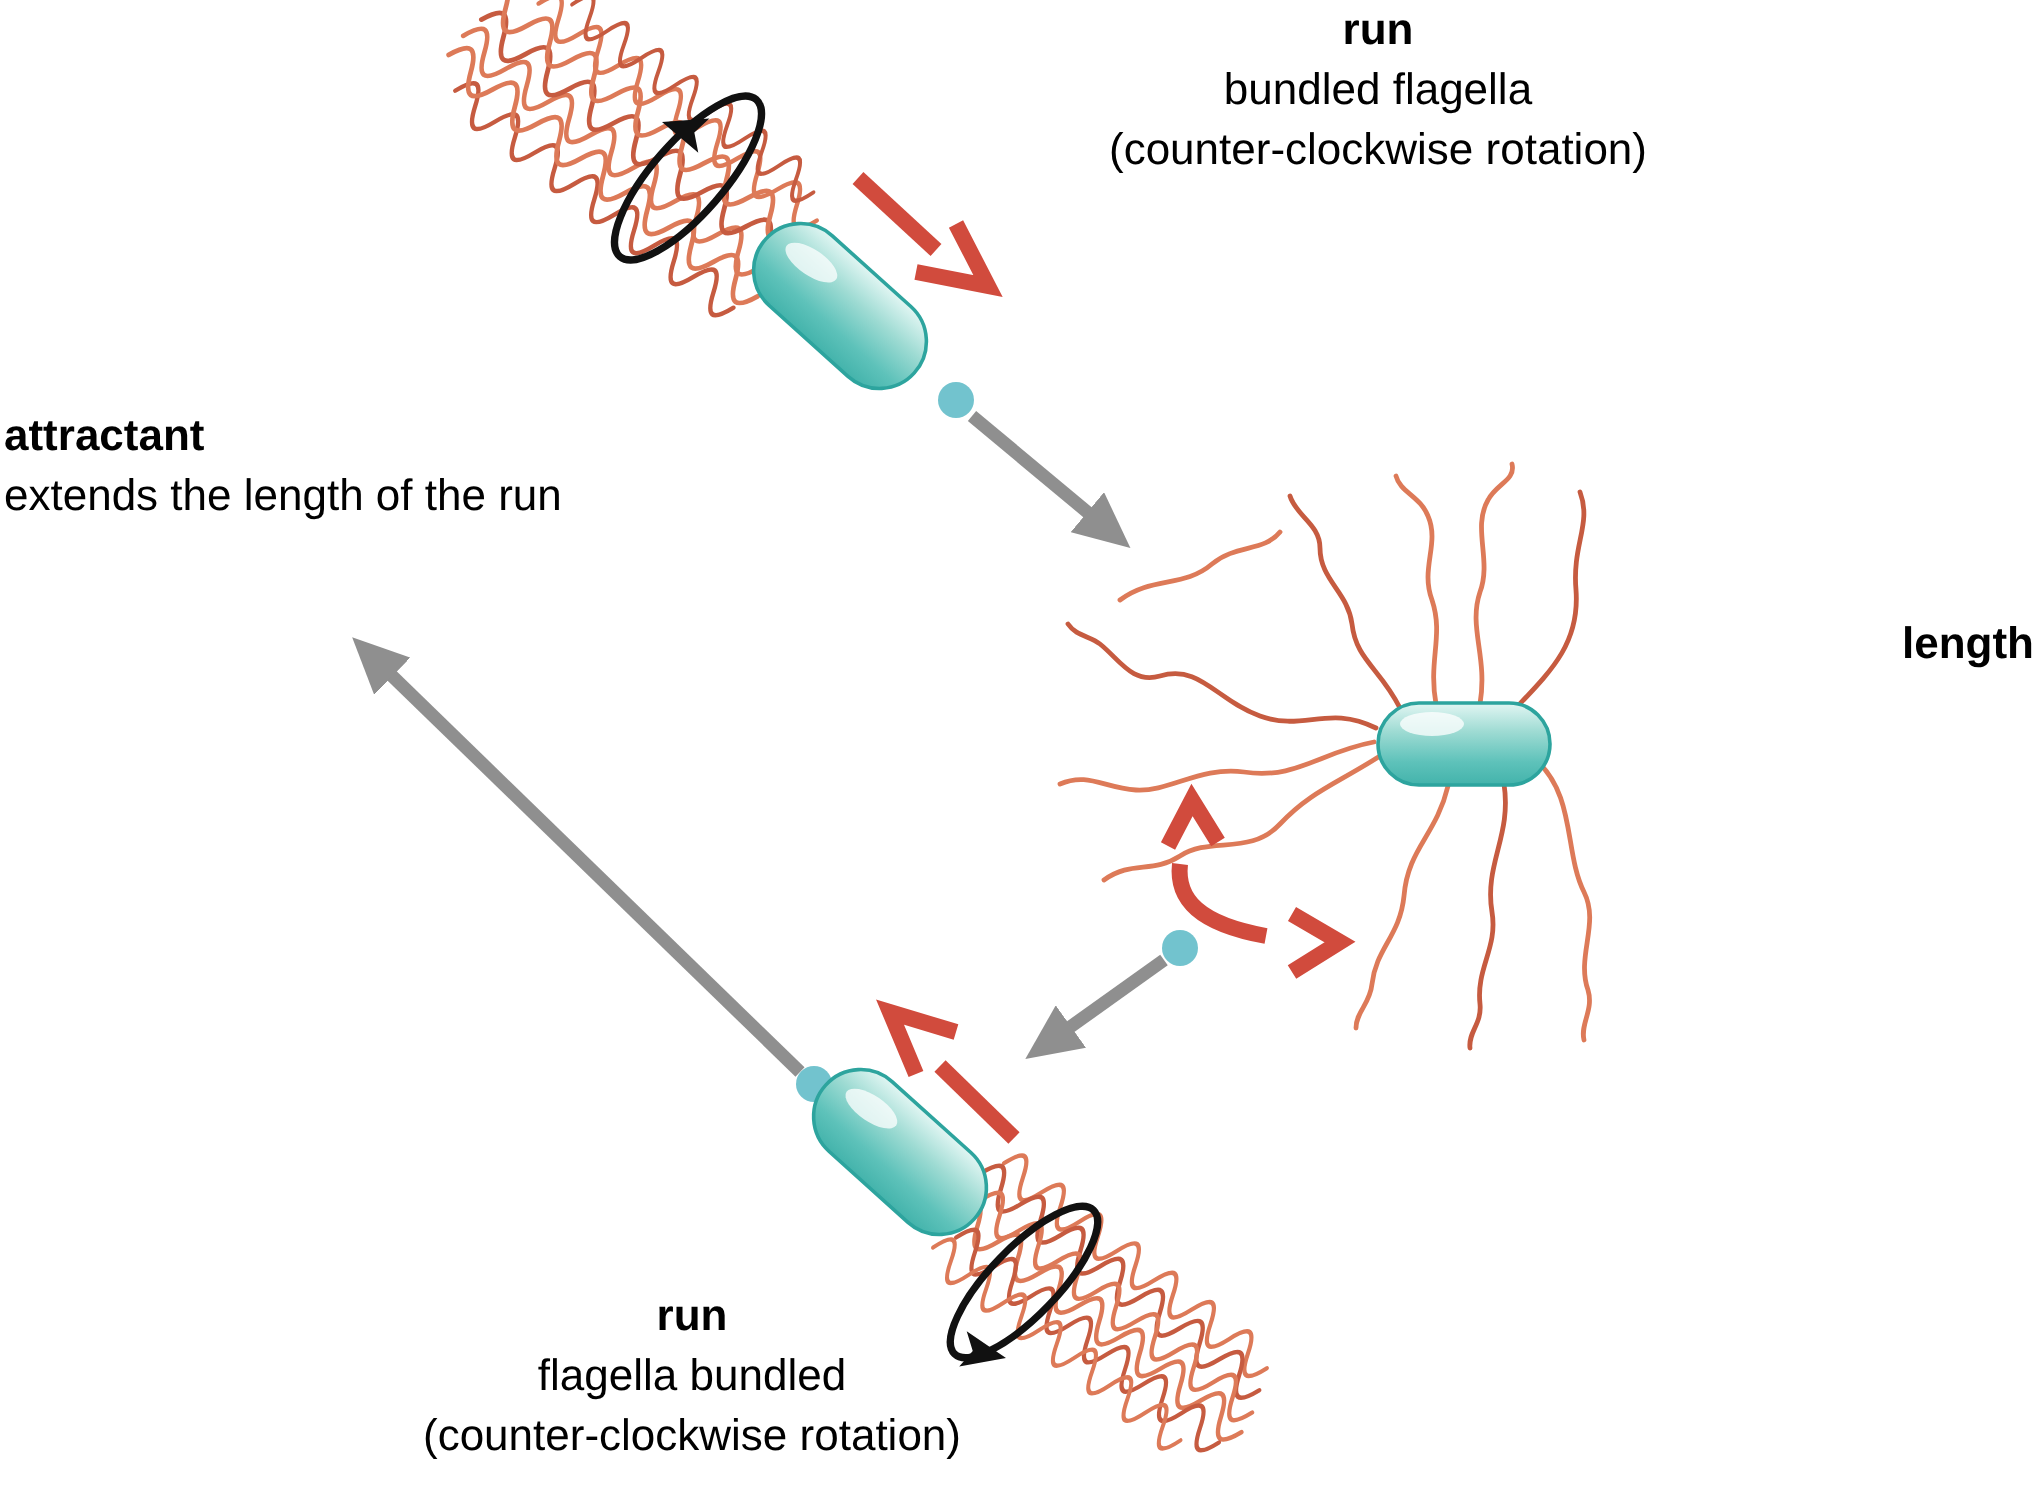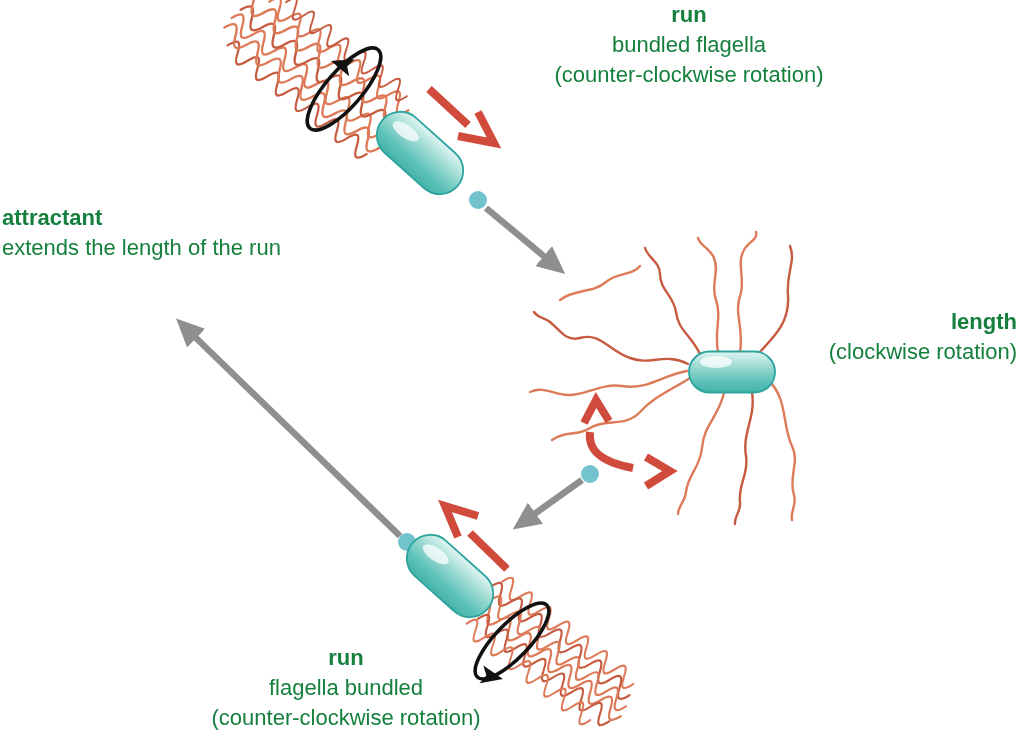--- a/index.html
+++ b/index.html
@@ -1,18 +1,18 @@
 <!DOCTYPE html>
 <html style="--cell-light: #e2f6f3; --cell-mid: #9edbd3; --cell-teal: #5ec2ba; --cell-deep: #43b3ab; --cell-outline: #2da49e; --flagella-coral: #dd7a58; --flagella-dark: #c65b40; --arrow-red: #d14b3d; --arrow-gray: #8f8f8f; --rotation-black: #111111; --dot-teal: #72c3ce; --text: #1a1a1a;"><head>
 <meta charset="utf-8">
 <style>
   html,body{margin:0;padding:0;background:#ffffff;}
   #stage{
     position:relative;width:1019px;height:747px;background:#fff;overflow:hidden;
-    font-family:"Liberation Sans","DejaVu Sans",sans-serif;color:#15803d;
+    font-family:"Liberation Sans","DejaVu Sans",sans-serif;color:#000000;
   }
   #stage svg{position:absolute;left:0;top:0;}
   .lbl{position:absolute;font-size:22px;line-height:30px;white-space:nowrap;}
   .lbl .t{font-weight:bold;}
   .lbl.center{text-align:center;}
   .lbl.right{text-align:right;}
   .flag{fill:none;stroke-width:2.4;stroke-linecap:round;}
   .flag-a{stroke:var(--flagella-coral,#dd7a58);}
   .flag-b{stroke:var(--flagella-dark,#c65b40);}
   .rot{fill:none;stroke:var(--rotation-black,#111111);stroke-width:3.6;}
@@ -141,21 +141,20 @@
   <div>(counter-clockwise rotation)</div>
 </div>
 
 <div class="lbl" style="left:2px;top:203px;">
   <div class="t">attractant</div>
   <div>extends the length of the run</div>
 </div>
 
 <div class="lbl right" style="left:757px;top:307px;width:260px;">
   <div class="t">length</div>
-  <div>(clockwise rotation)</div>
 </div>
 
 <div class="lbl center" style="left:193px;top:643px;width:306px;">
   <div class="t">run</div>
   <div>flagella bundled</div>
   <div>(counter-clockwise rotation)</div>
 </div>
 
 </div>
 

